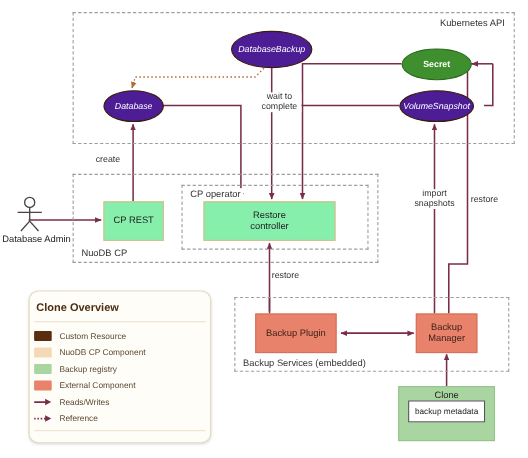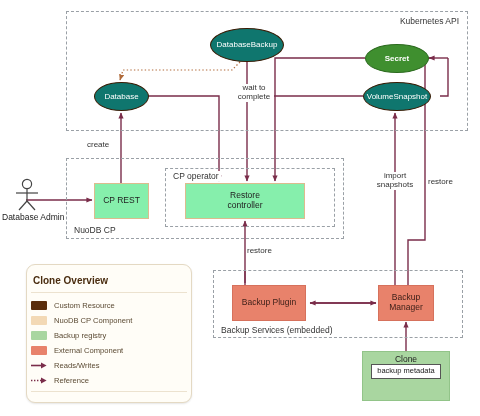--- a/index.html
+++ b/index.html
@@ -9,21 +9,21 @@
   svg#wires{position:absolute;left:0;top:0;width:480px;height:416px;}
 
   .grp{position:absolute;border:1px dashed #9aa0a6;box-sizing:border-box;}
   .grp > .glabel{position:absolute;font-size:8.5px;color:#333;background:#fff;
                  padding:0 2px;white-space:nowrap;}
 
   .node{position:absolute;box-sizing:border-box;display:flex;align-items:center;
         justify-content:center;text-align:center;line-height:1.15;}
 
   .ell{border-radius:50%;color:#fff;font-size:8px;border:1px solid #3a1c05;}
-  .ell.cr{background:#0f766e;}
+  .ell.cr{background:#4c1d95;font-style:italic;}
   .ell.reg{background:#3f8f2f;border-color:#2c6a1f;}
 
   .box{font-size:8.5px;color:#222;border:1px solid rgba(0,0,0,.15);}
   .box.cp{background:#86efac;border-color:#dcbb8e;}
   .box.ext{background:#e8826b;border-color:#d6715c;color:#3b1f18;}
   .box.reg2{background:#a9d6a0;border-color:#92c489;color:#222;}
 
   .elabel{position:absolute;font-size:8px;color:#333;background:#fff;
           text-align:center;line-height:1.1;white-space:nowrap;}
 
@@ -131,21 +131,21 @@
   <div class="node box ext" style="left:232px;top:285px;width:74px;height:36px;">Backup Plugin</div>
 
   <div class="node box ext" style="left:378px;top:285px;width:56px;height:36px;
               white-space:pre-line;">Backup
 Manager</div>
 
   <div class="node box reg2" style="left:362px;top:351px;width:88px;height:50px;
               align-items:flex-start;padding-top:3px;">
     <span>Clone</span>
   </div>
-  <div class="node" style="left:371px;top:364px;width:70px;height:15px;
+  <div class="node" style="left:371px;top:364px;width:70px;height:20px;
               background:#fff;border:1px solid #555;font-size:7.5px;color:#222;">backup metadata</div>
 
   <span class="elabel" style="left:87px;top:141px;">create</span>
 
   <span class="elabel" style="left:234px;top:84px;white-space:pre-line;width:40px;">wait to
 complete</span>
 
   <span class="elabel" style="left:247px;top:247px;">restore</span>
 
   <span class="elabel" style="left:369px;top:172px;white-space:pre-line;width:52px;">import

